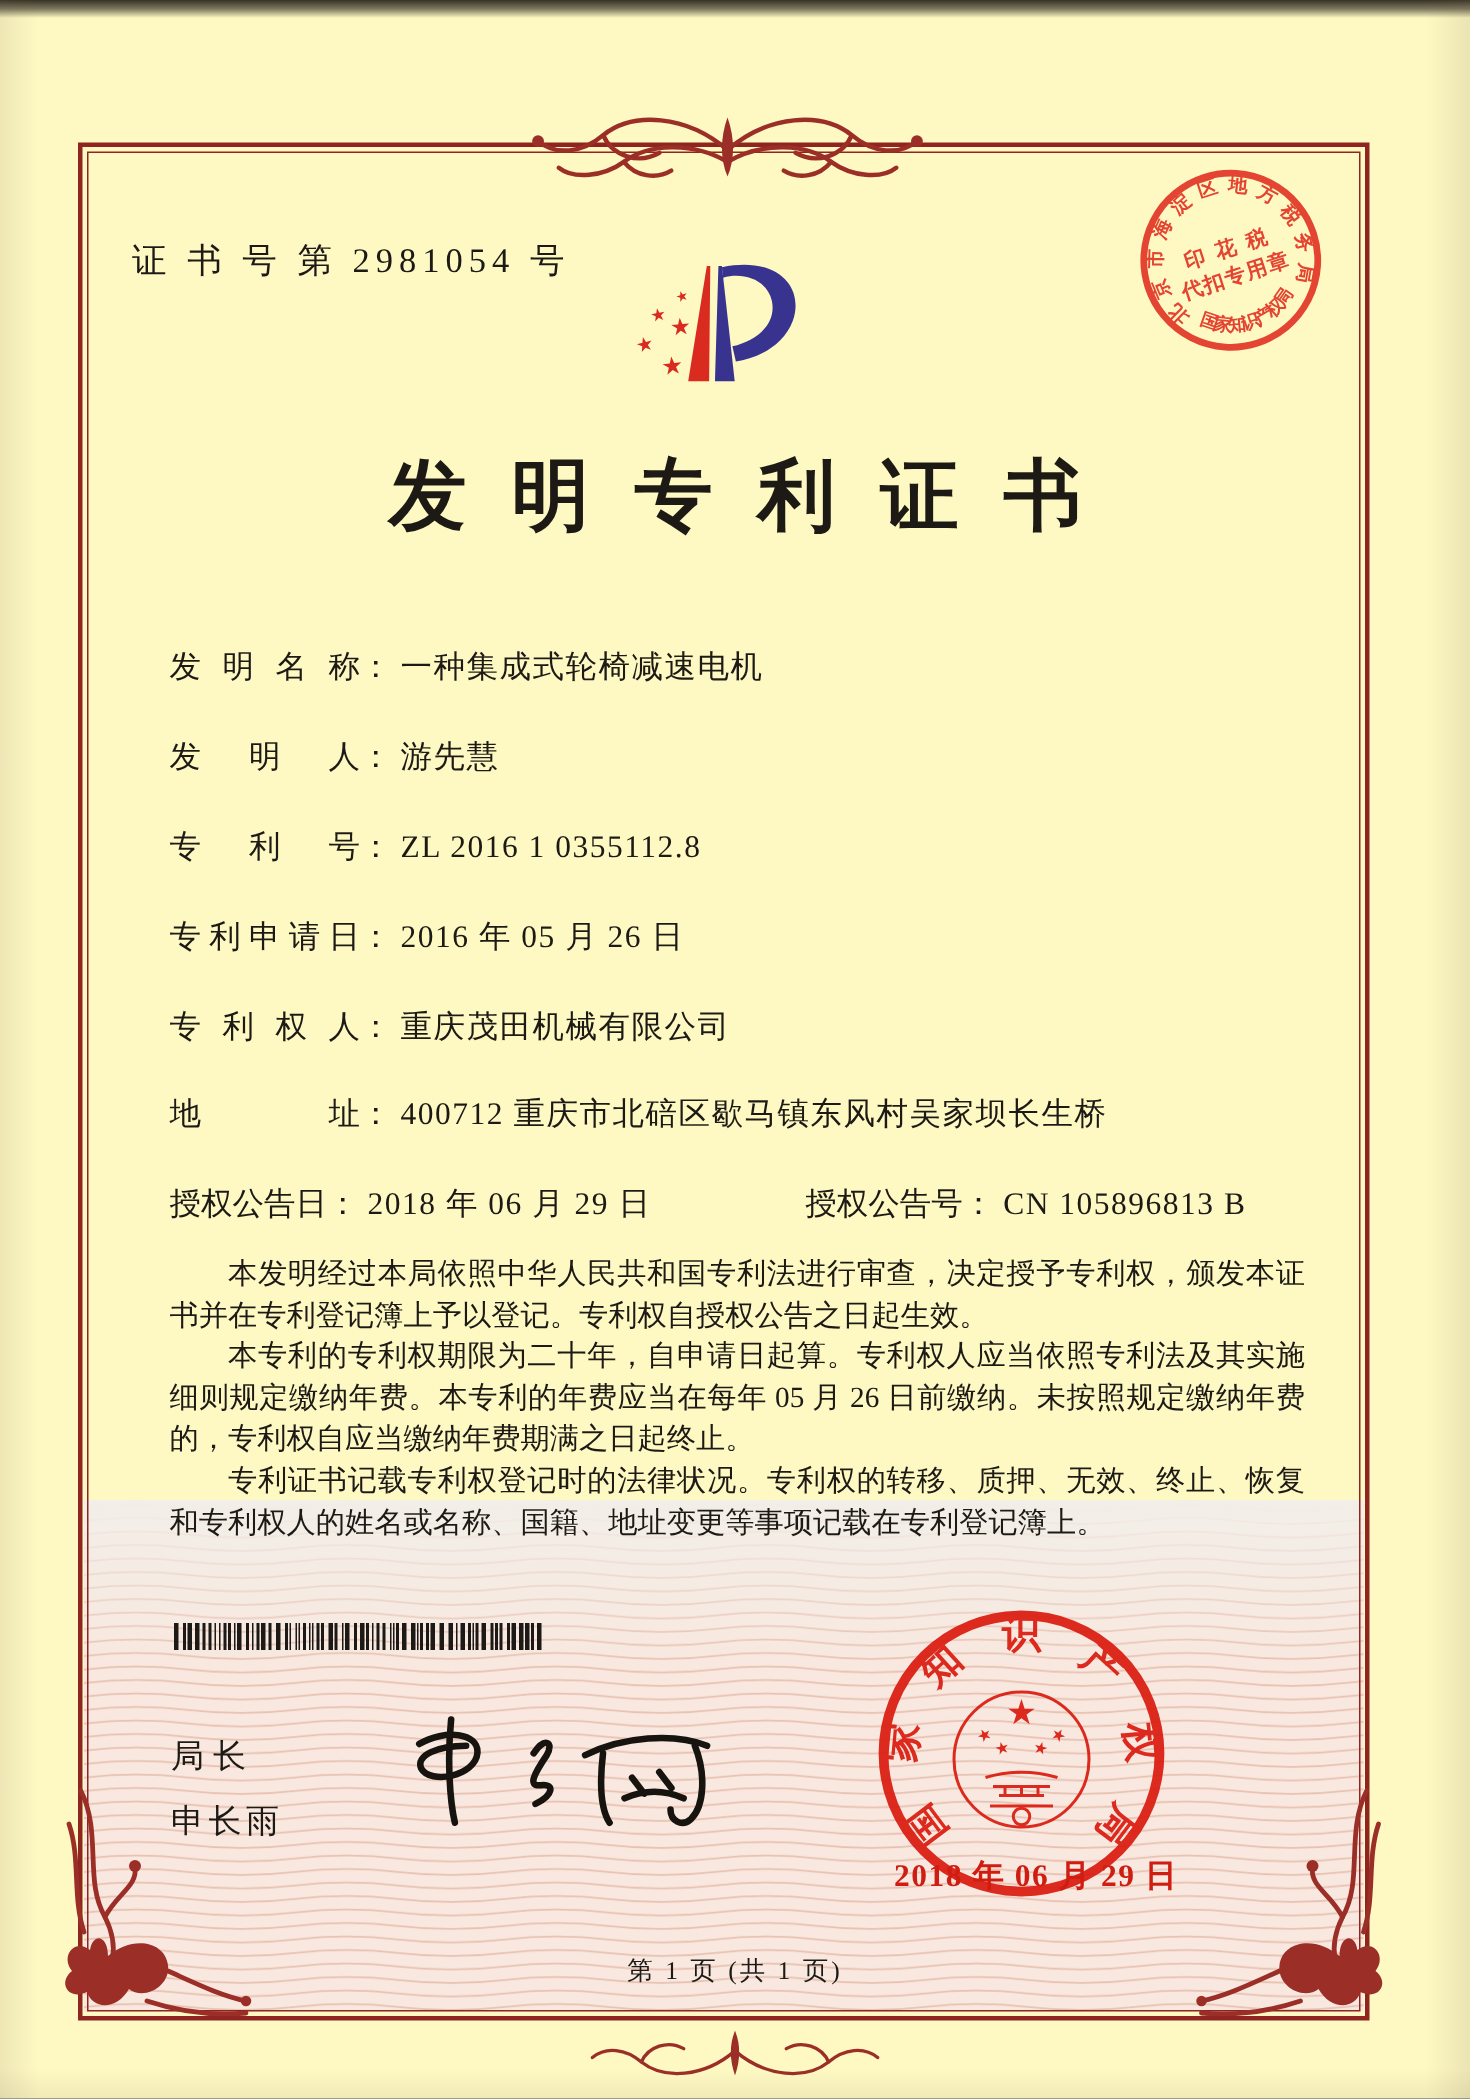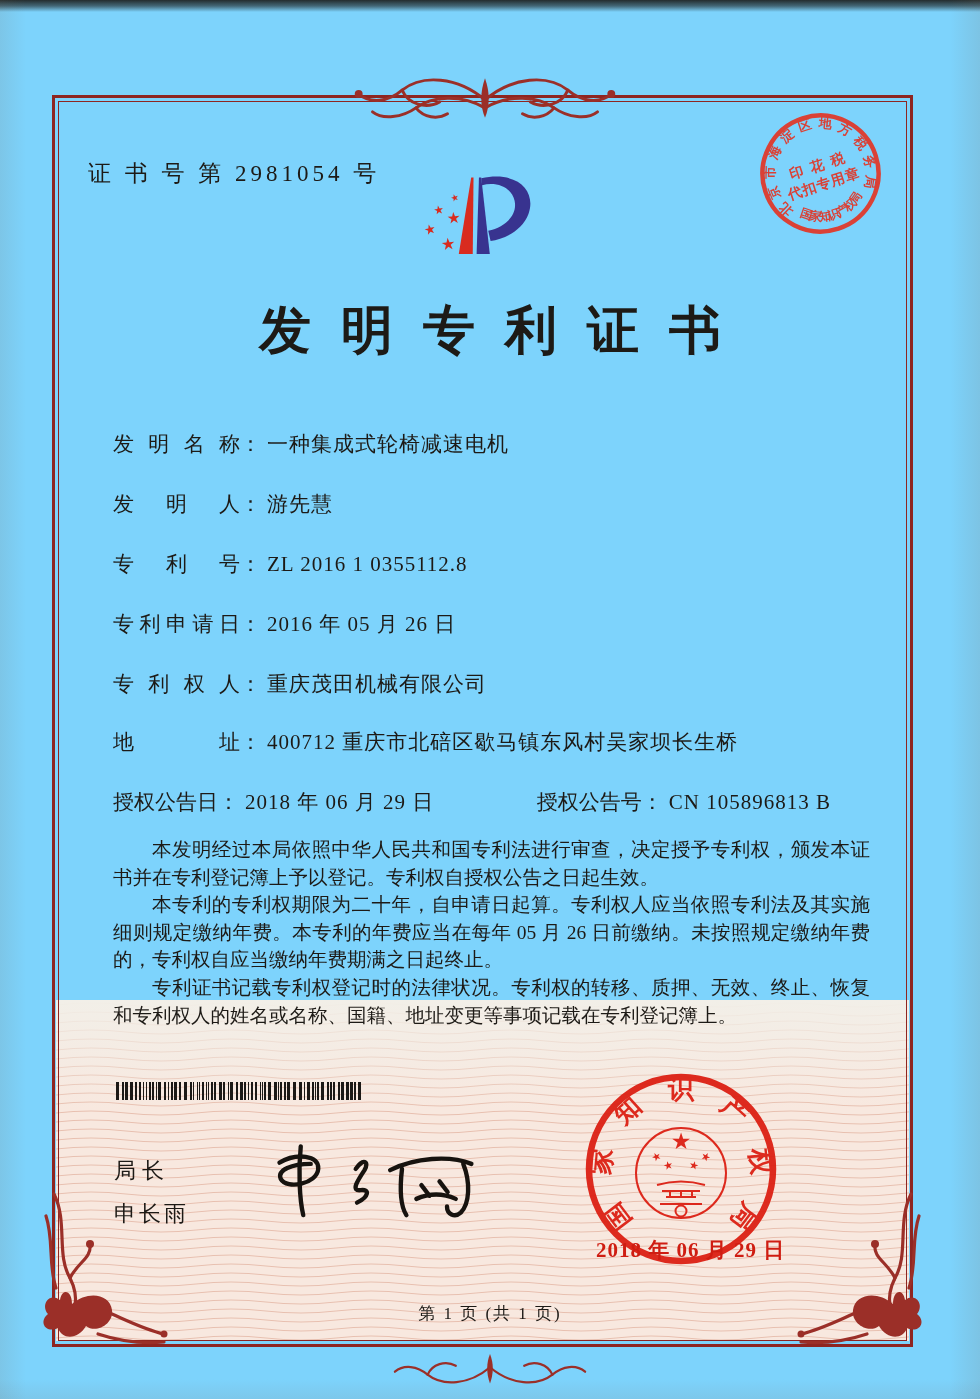--- a/index.html
+++ b/index.html
@@ -1,17 +1,17 @@
 <!DOCTYPE html>
 <html><head>
 <meta charset="utf-8">
 <style>
   html,body{margin:0;padding:0;background:#555;}
   #page{position:relative;width:980px;height:1399px;overflow:hidden;
-        background:#7dd3fc;
+        background:#fef9c3;
         font-family:"Liberation Serif","DejaVu Serif",serif;color:#1d1a16;}
   #page::after{content:"";position:absolute;inset:0;pointer-events:none;
         background:
           linear-gradient(90deg, rgba(120,100,80,.12) 0, rgba(120,100,80,0) 26px),
           linear-gradient(270deg, rgba(120,100,80,.14) 0, rgba(120,100,80,0) 30px),
           linear-gradient(180deg, rgba(20,15,10,.85) 0, rgba(20,15,10,.55) 6px, rgba(20,15,10,0) 12px),
           linear-gradient(0deg, rgba(120,100,80,.10) 0, rgba(120,100,80,0) 20px);}
   .abs{position:absolute;}
 
   

